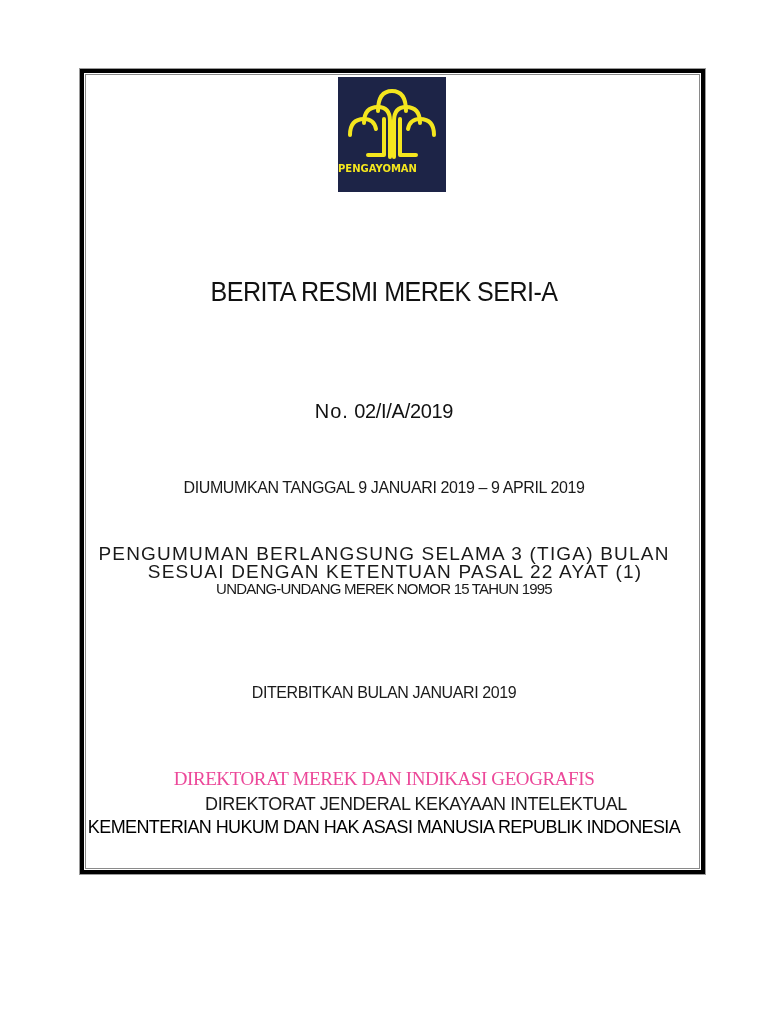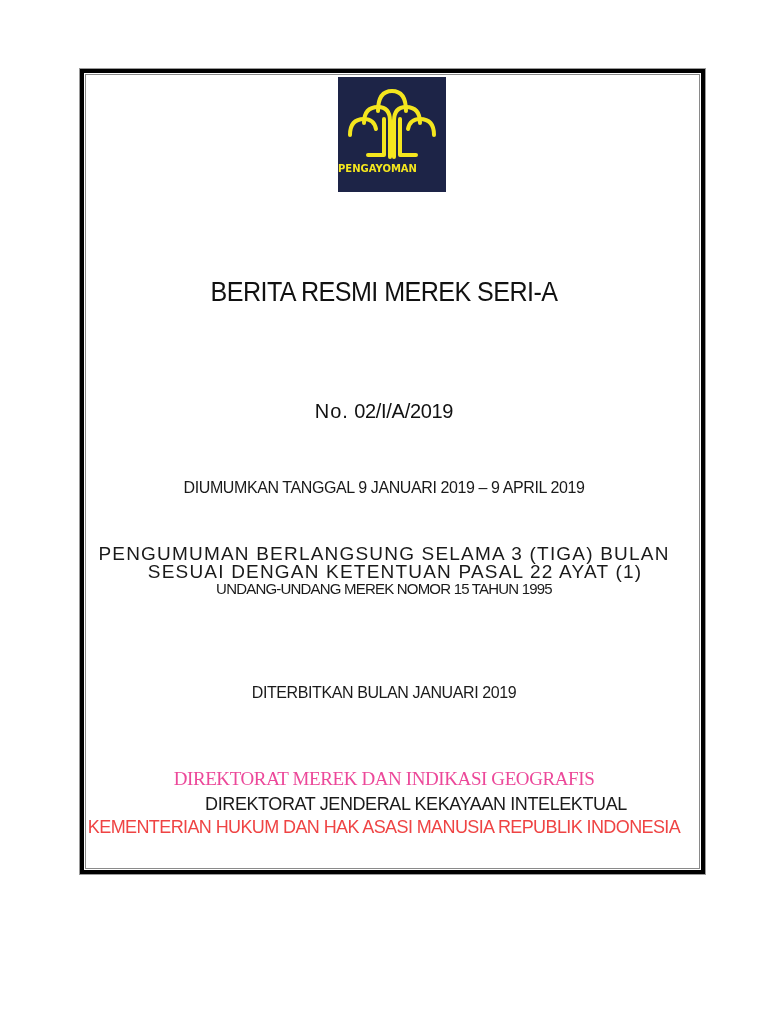--- a/index.html
+++ b/index.html
@@ -122,21 +122,21 @@
       top: 794px;
       font-size: 18px;
       letter-spacing: -0.4px;
       color: #1a1a1a;
       margin-left: 32px;
     }
     .org3 {
       top: 817px;
       font-size: 18px;
       letter-spacing: -0.6px;
-      color: #ef4444;
+      color: #000000;
     }
   </style>
 </head>
 <body>
 
 <div>
 
   <div class="frame-outer"></div>
   <div class="frame-thick"></div>
   <div class="frame-inner"></div>

